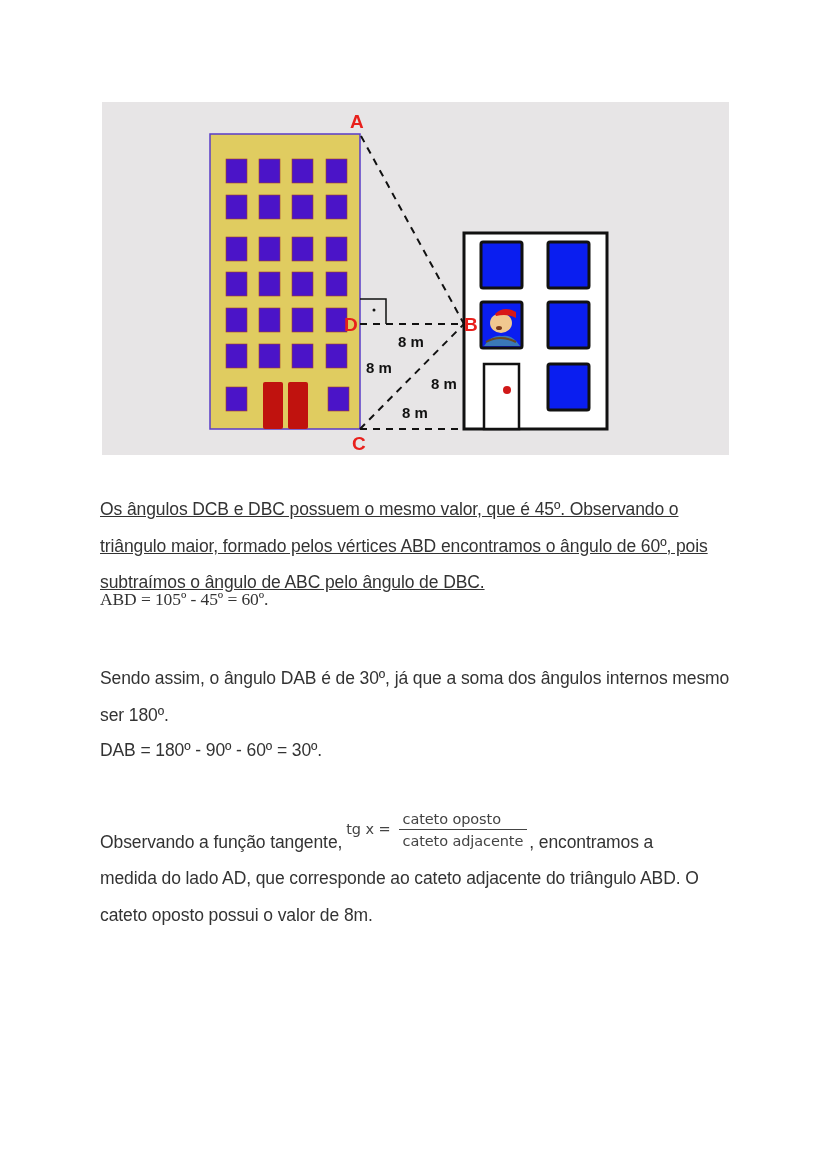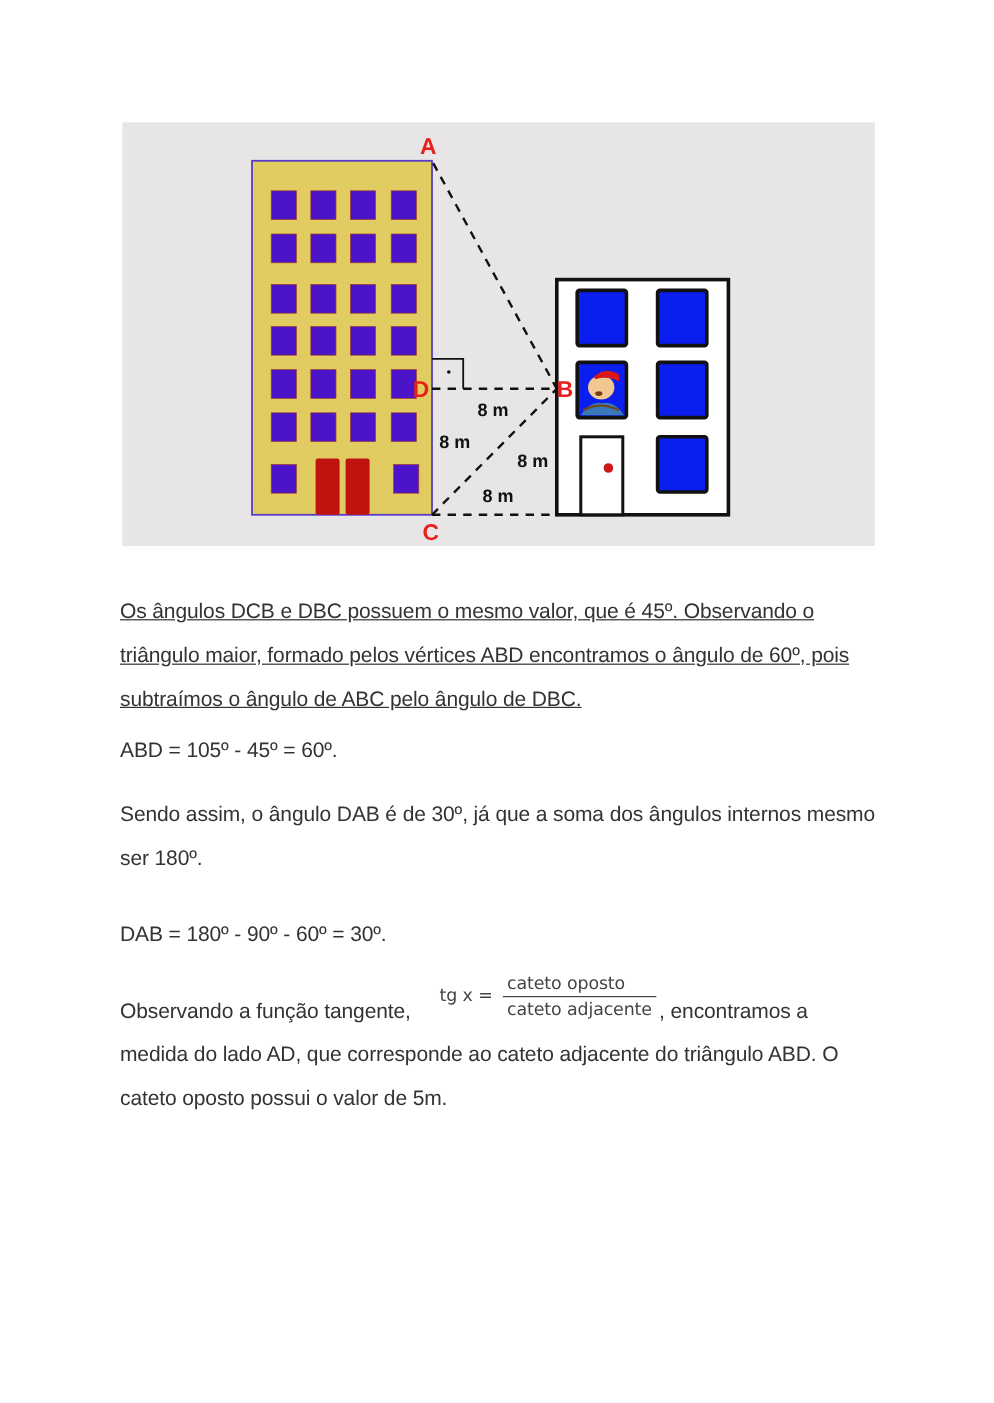--- a/index.html
+++ b/index.html
@@ -30,42 +30,41 @@
       position: absolute;
       left: 100px;
       width: 640px;
       font-size: 17.5px;
       line-height: 36.5px;
       color: #333333;
       margin: 0;
       letter-spacing: -0.1px;
     }
     .p1 { top: 491px; text-decoration: underline; }
-    .p2 { top: 607px; }
+    .p2 { top: 581px; font-family: Liberation Serif, serif; }
     .p3 { top: 660px; }
-    .p4 { top: 760px; }
+    .p4 { top: 732px; }
     .p5 { top: 824px; }
     .p6 { top: 860px; }
 
     .formula {
       display: inline-block;
       position: relative;
       vertical-align: baseline;
       margin: 0 2px 0 4px;
       font-family: "DejaVu Sans", sans-serif;
       font-size: 14.5px;
       color: #444;
       line-height: 1;
     }
     .formula .lhs {
       display: inline-block;
       position: relative;
       top: -14px;
       margin-right: 8px;
-      margin-left: 20px;
     }
     .formula .frac {
       display: inline-block;
       position: relative;
       top: -2px;
       text-align: left;
       vertical-align: baseline;
     }
     .formula .num {
       display: block;
@@ -187,13 +186,13 @@
 <p class="para p2">ABD = 105º - 45º = 60º.</p>
 
 <p class="para p3">Sendo assim, o ângulo DAB é de 30º, já que a soma dos ângulos internos mesmo ser 180º.</p>
 
 <p class="para p4">DAB = 180º - 90º - 60º = 30º.</p>
 
 <p class="para p5">
   <span>Observando a função tangente,</span><span class="formula"><span class="lhs">tg x =</span><span class="frac"><span class="num">cateto oposto</span><span class="den">cateto adjacente</span></span></span><span>, encontramos a</span>
 </p>
 
-<p class="para p6">medida do lado AD, que corresponde ao cateto adjacente do triângulo ABD. O cateto oposto possui o valor de 5m.</p>
+<p class="para p6">medida do lado AD, que corresponde ao cateto adjacente do triângulo ABD. O cateto oposto possui o valor de 8m.</p>
 
 </body></html>

